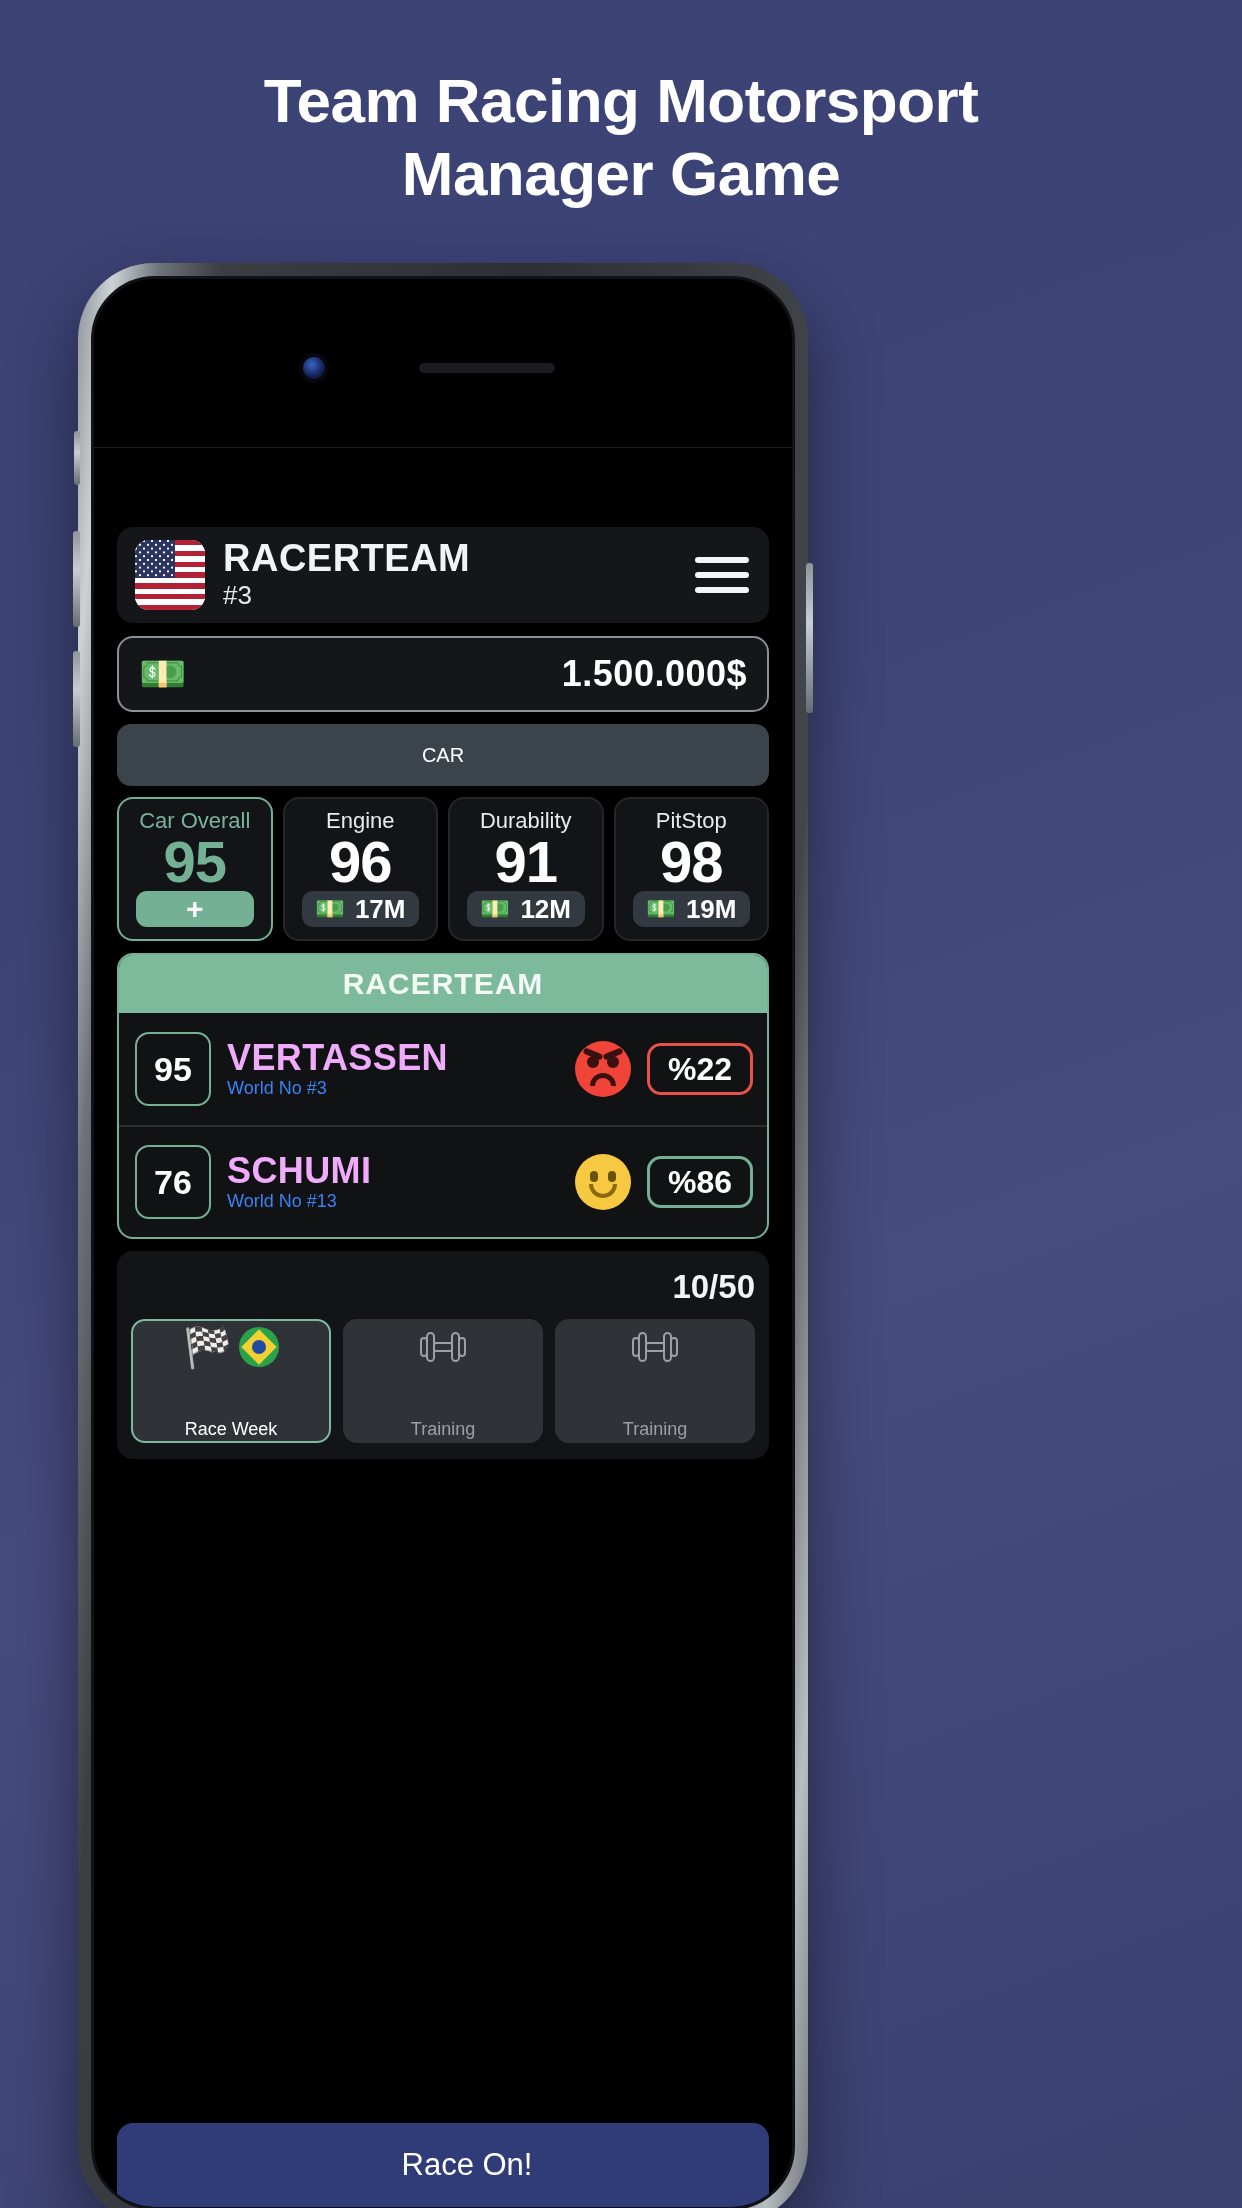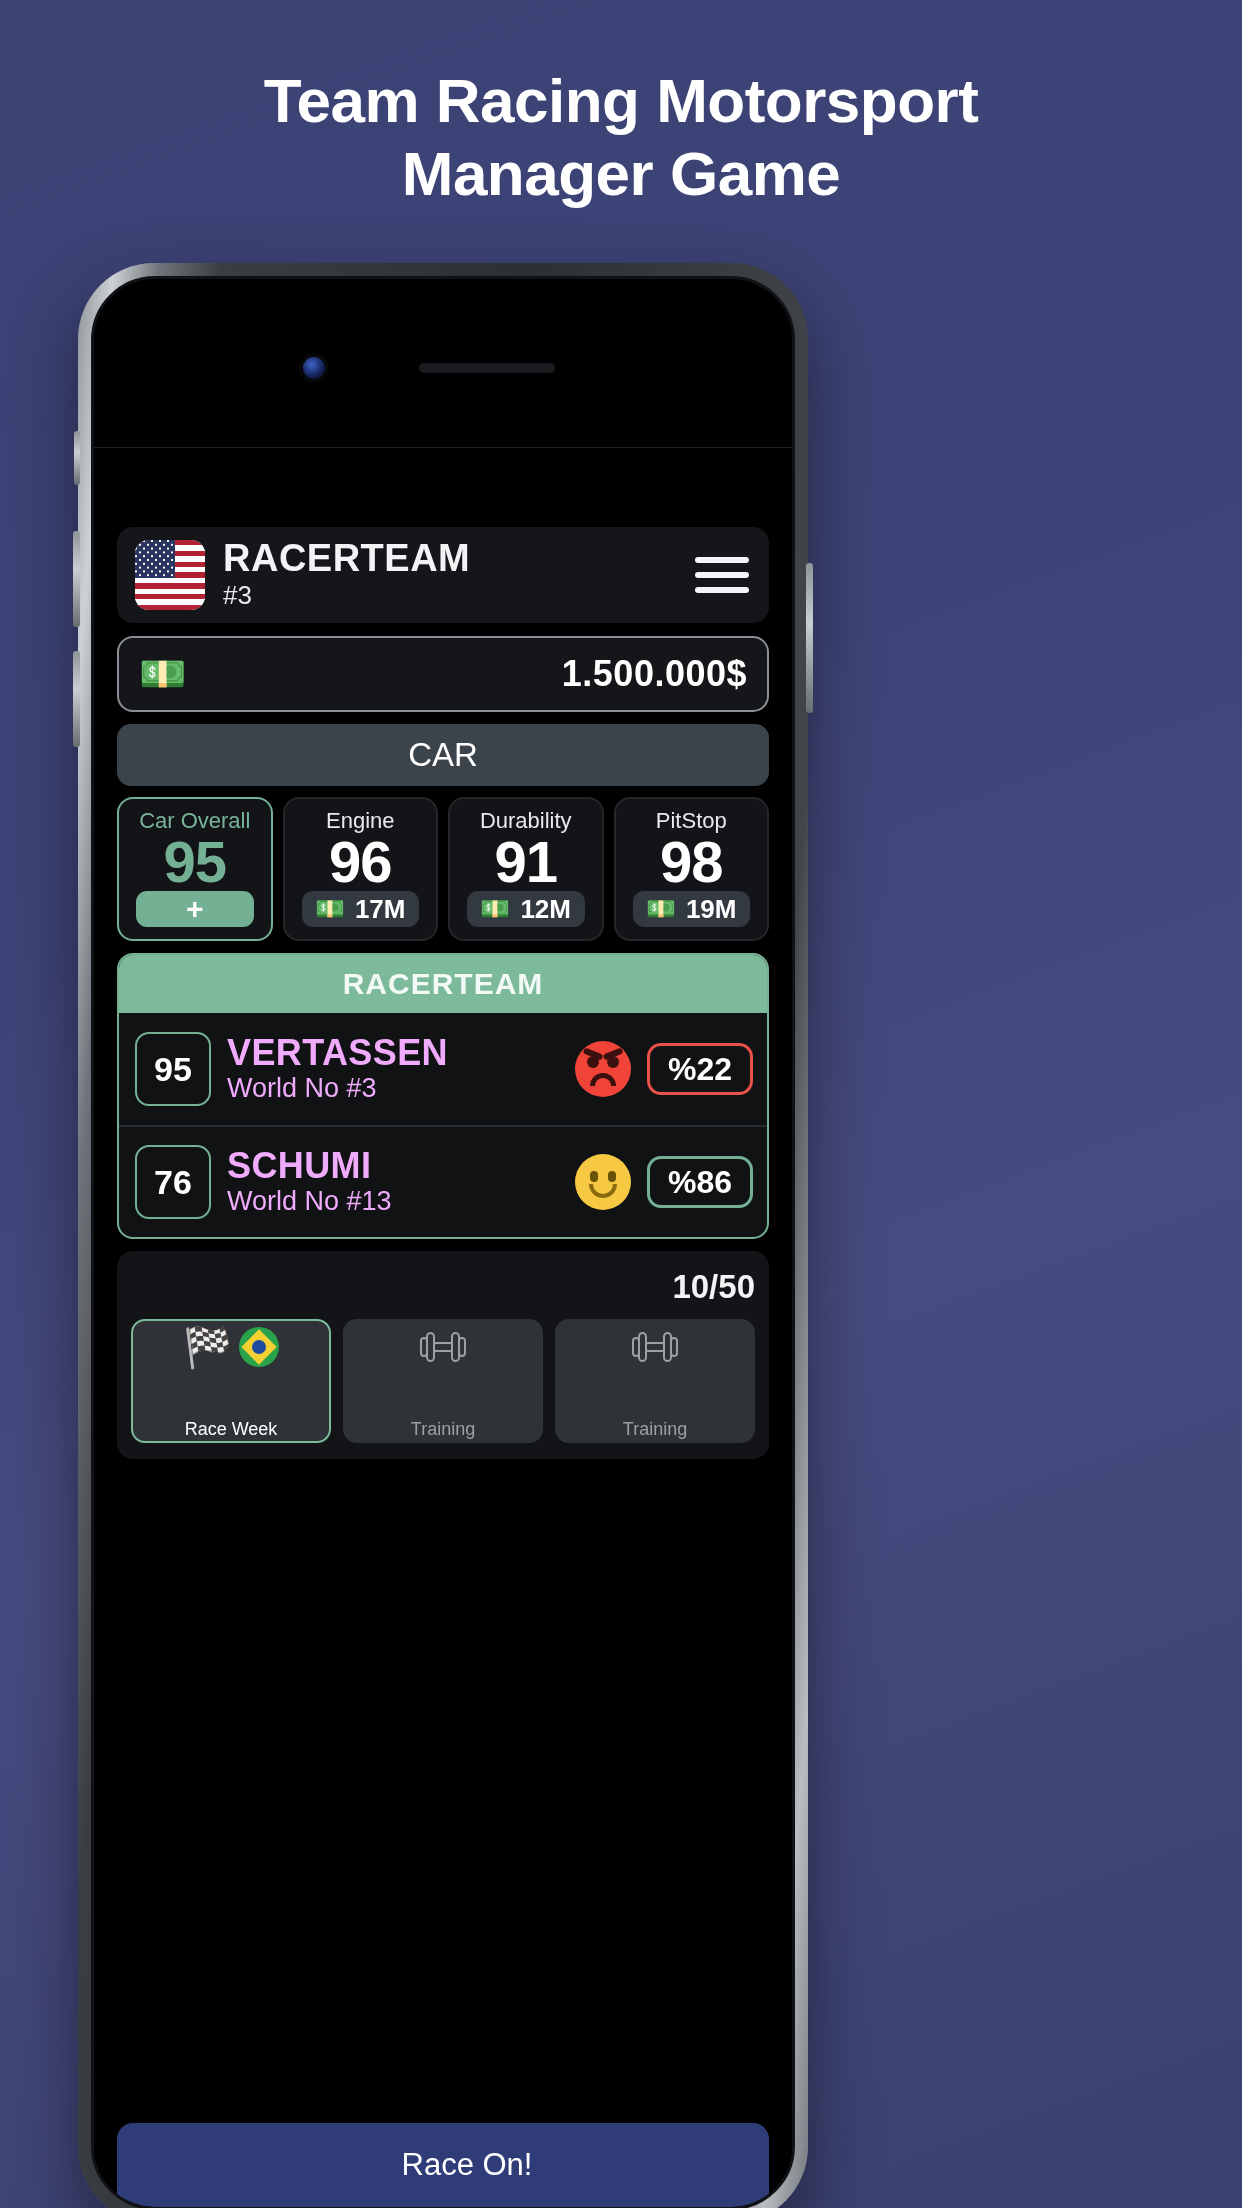--- a/index.html
+++ b/index.html
@@ -136,21 +136,21 @@
   }
 
   
   .tab-bar {
     margin: 12px 11px 0 11px;
     height: 62px;
     background: #3b434b;
     border-radius: 14px;
     display: flex; align-items: center; justify-content: center;
   }
-  .tab-bar .tab-label { color: #fff; font-size: 33px; }
+  .tab-bar .tab-label { color: #fff; font-size: 20px; }
 
   
   .stat-row { display: flex; gap: 10px; margin: 11px 11px 0 11px; }
   .stat {
     flex: 1 1 0; height: 144px;
     background: #131417; border-radius: 16px;
     border: 2px solid #24262a;
     display: flex; flex-direction: column; align-items: center;
     padding-top: 9px;
   }
@@ -194,21 +194,21 @@
     width: 76px; height: 74px; flex: 0 0 auto;
     border: 2px solid #74b093; border-radius: 14px;
     display: flex; align-items: center; justify-content: center;
     color: #fff; font-size: 34px; font-weight: 700;
   }
   .driver-txt { flex: 1 1 auto; min-width: 0; }
   .driver-name {
     color: #f0abfc; font-size: 36px; font-weight: 800;
     letter-spacing: 0.4px; line-height: 1.08;
   }
-  .driver-sub { color: #f0abfc; font-size: 27px; line-height: 1.15; }
+  .driver-sub { color: #3b82f6; font-size: 18px; line-height: 1.15; }
   .mood {
     width: 56px; height: 56px; border-radius: 50%; flex: 0 0 auto;
     display: flex; align-items: center; justify-content: center;
     font-size: 48px; line-height: 1;
   }
   .mood.angry { background: #f04438; position: relative; }
   .mood.angry::before, .mood.angry::after {
     content: ""; position: absolute; top: 15px; width: 12px; height: 12px;
     border-radius: 50%; background: #3b1110;
   }

